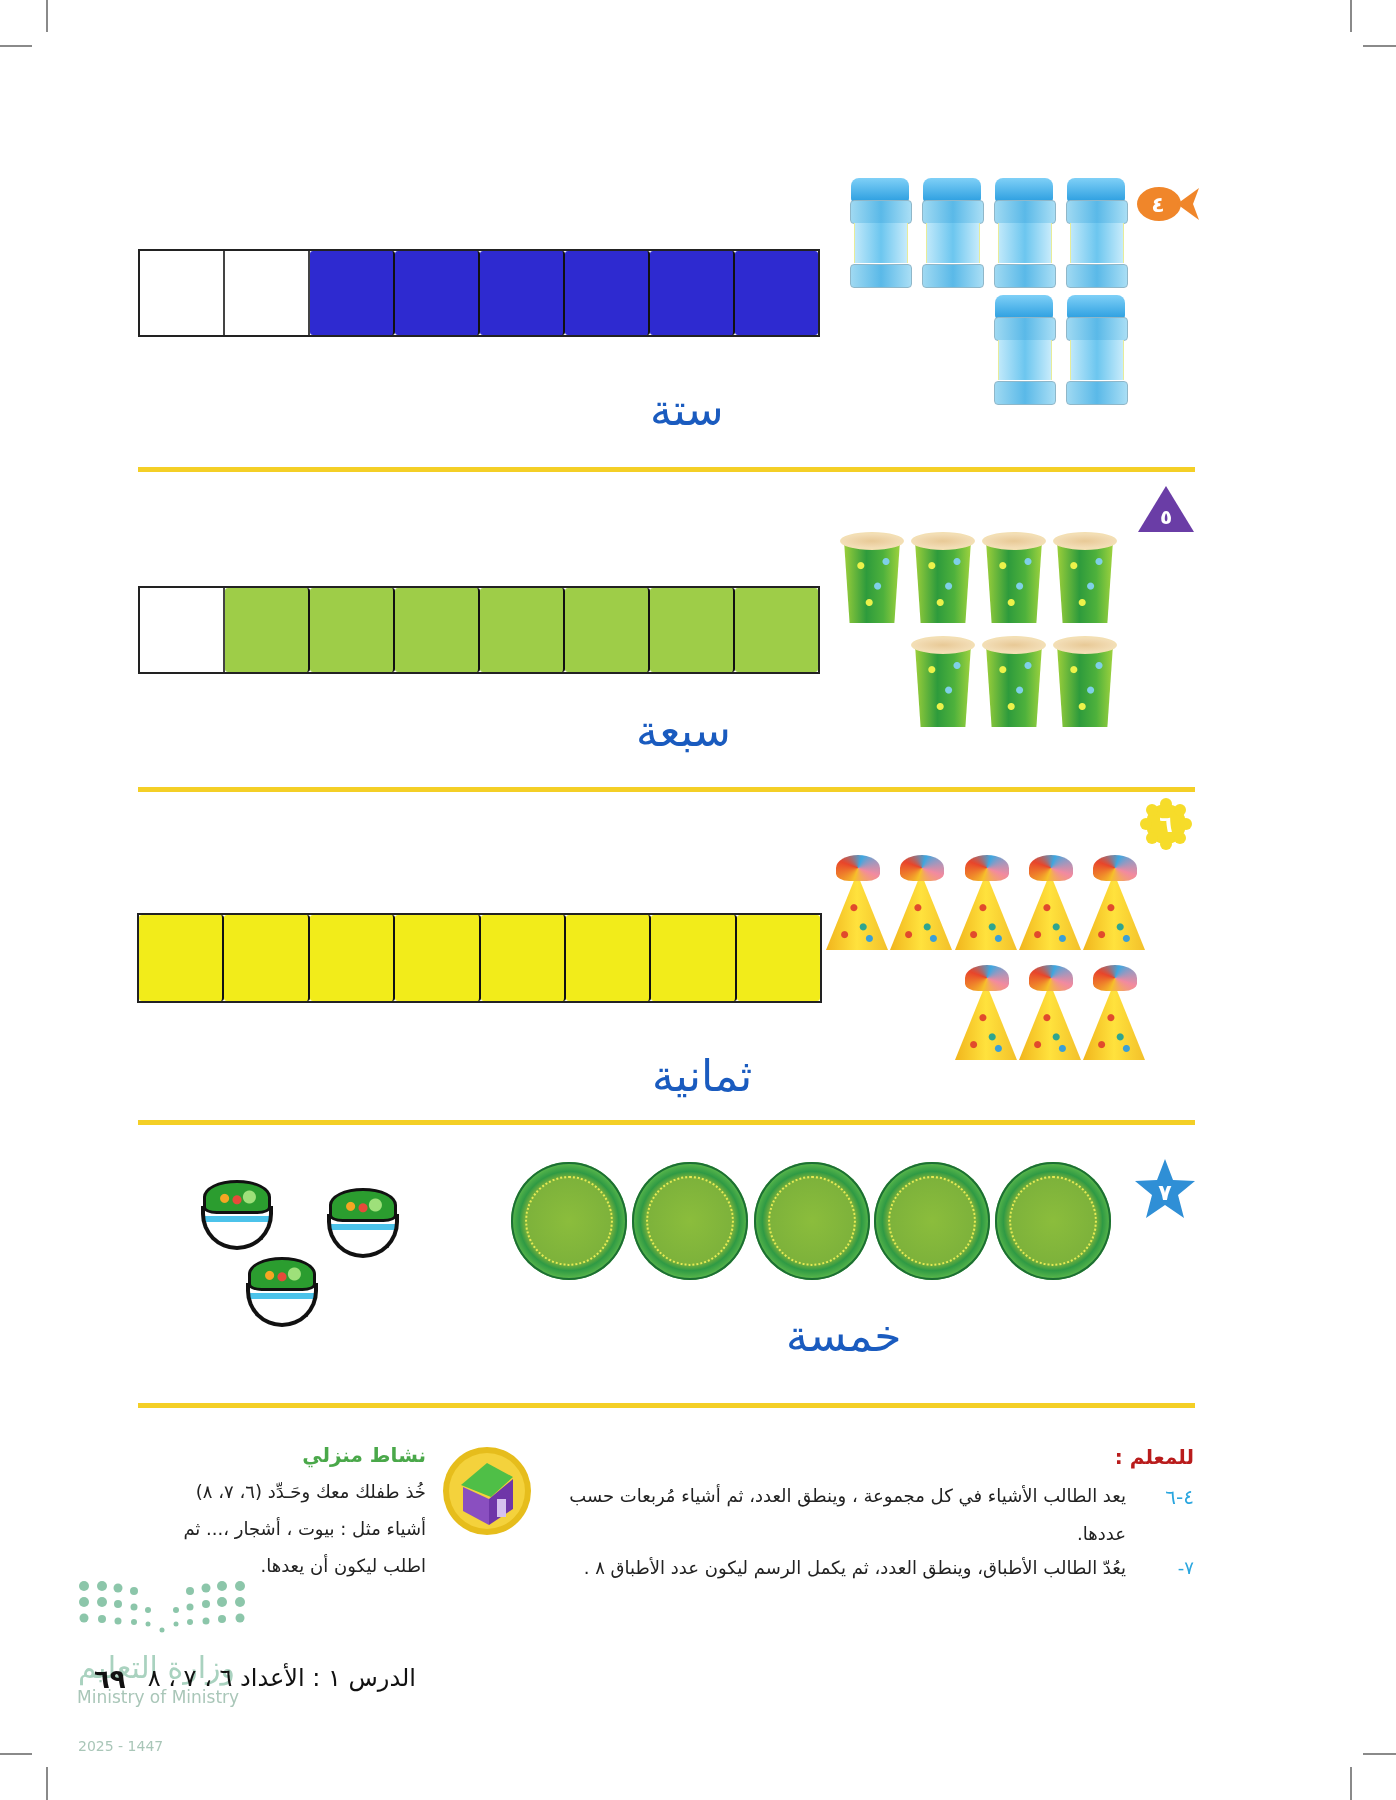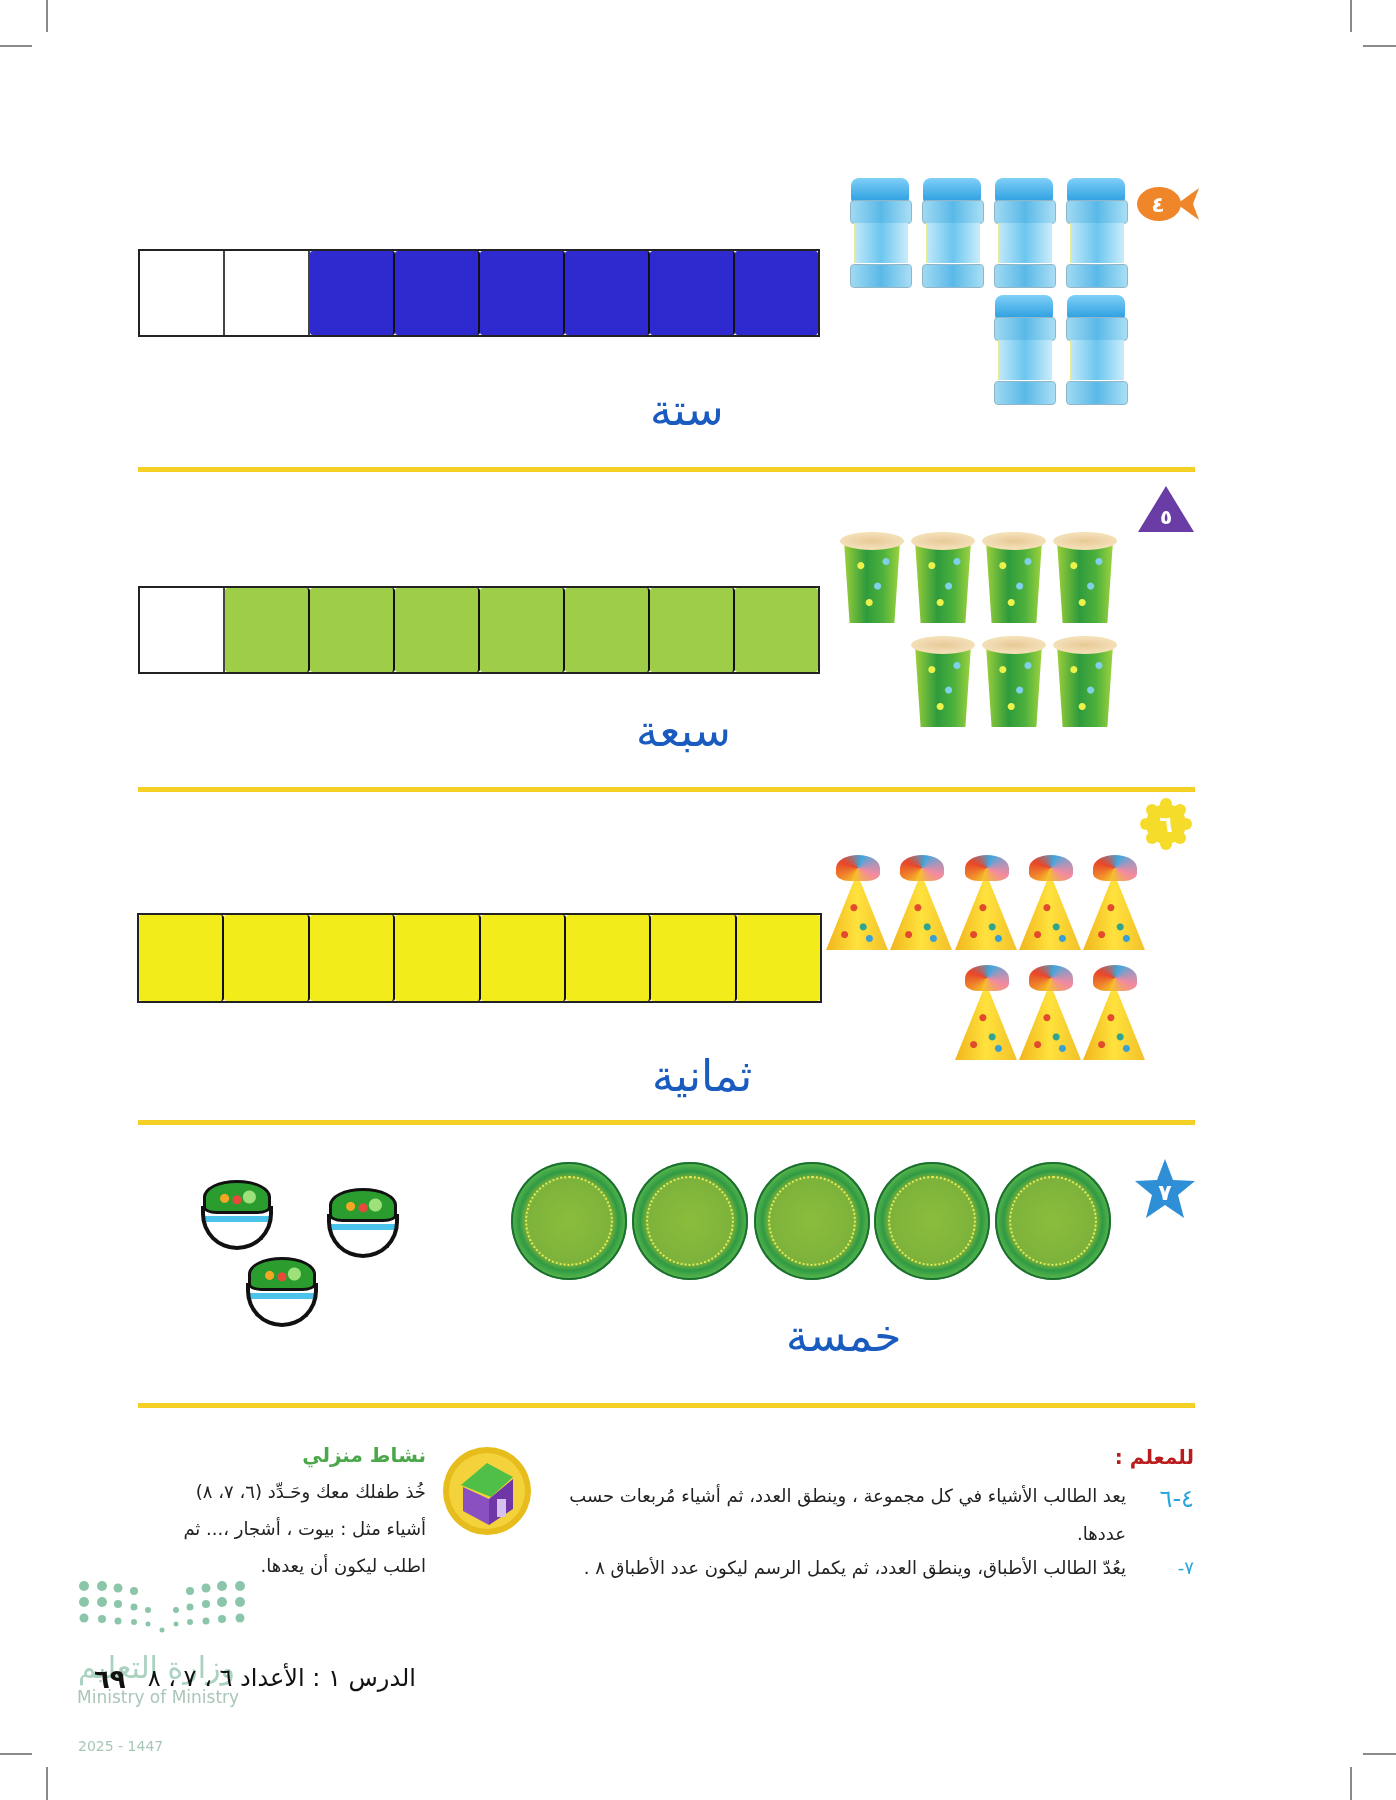--- a/index.html
+++ b/index.html
@@ -273,21 +273,21 @@
         <div class="greens"></div>
       </div>
   </div>
 
   <div class="word" style="left:786px;top:1310px;">خمسة</div>
 </section>
 <div class="rule" style="top:1403px;"></div>
 
 <section>
   <div class="note-head" style="right:202px;top:1445px;color:#b91c1c;">للمعلم :</div>
-  <div class="abs" style="right:202px;top:1485px;font-size:24px;color:#2aa6df;direction:rtl;">٤-٦</div>
+  <div class="abs" style="right:202px;top:1485px;font-size:20px;color:#2aa6df;direction:rtl;">٤-٦</div>
   <div class="note-text" style="right:270px;top:1477px;width:568px;">يعد الطالب الأشياء في كل مجموعة ، وينطق العدد، ثم أشياء مُربعات حسب عددها.</div>
   <div class="abs" style="right:202px;top:1557px;font-size:18px;color:#2aa6df;direction:rtl;">٧-</div>
   <div class="note-text" style="right:270px;top:1549px;width:600px;">يعُدّ الطالب الأطباق، وينطق العدد، ثم يكمل الرسم ليكون عدد الأطباق ٨ .</div>
 </section>
 
 <section>
   <div class="abs" style="left:441px;top:1445px;width:92px;height:92px;">
     <svg width="92" height="92" viewBox="0 0 92 92">
       <circle cx="46" cy="46" r="44" fill="#e6bd1c"></circle>
       <circle cx="46" cy="46" r="38" fill="#f4d23c"></circle>

